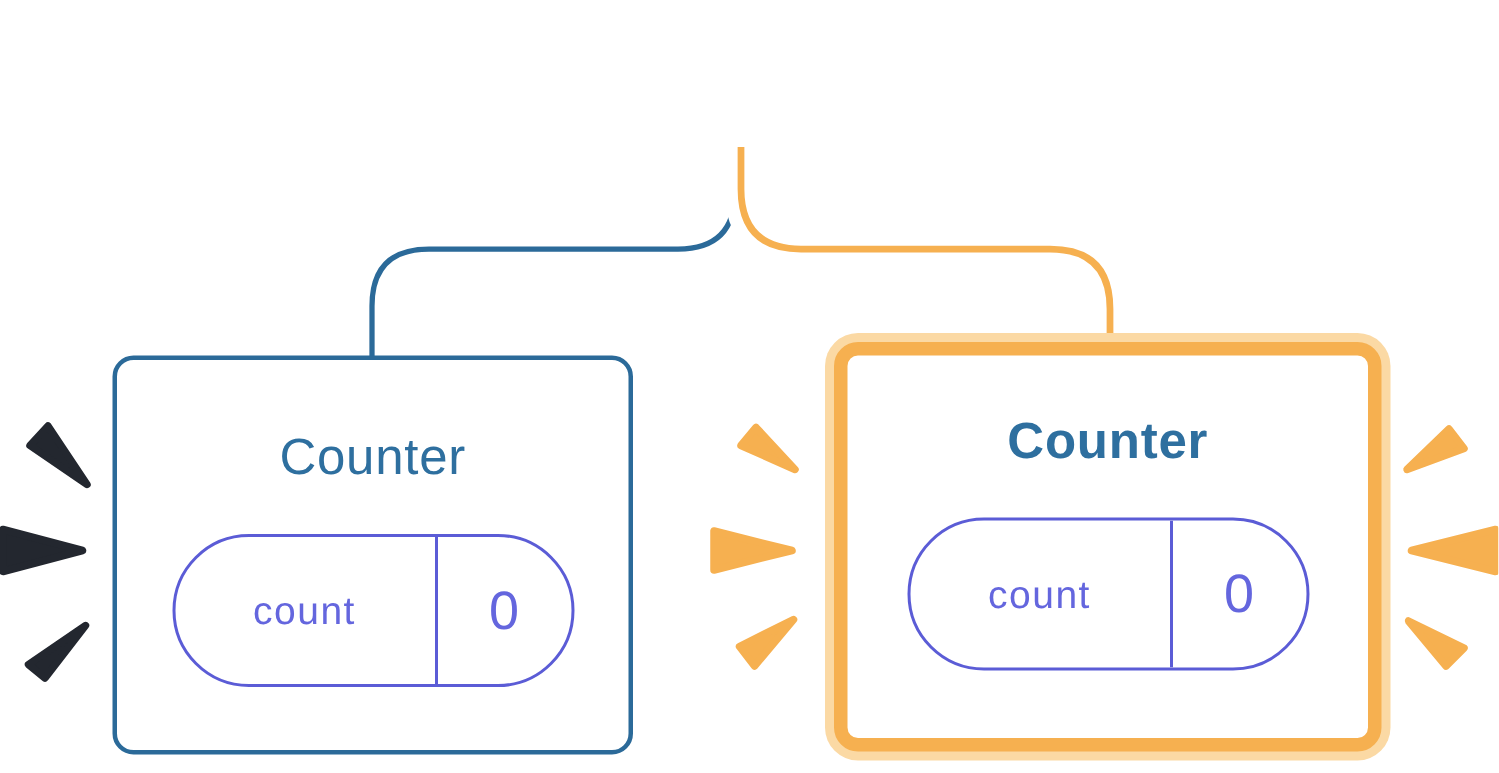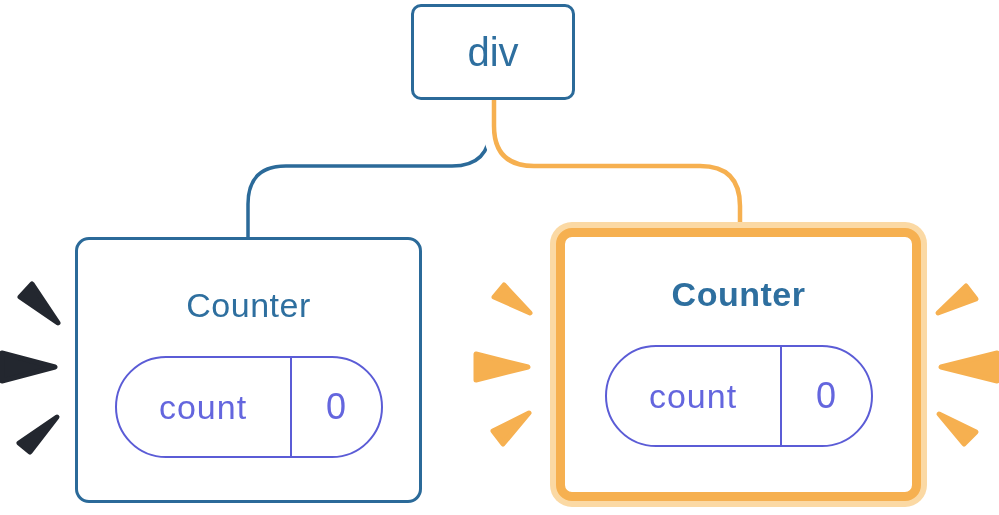--- a/index.html
+++ b/index.html
@@ -69,21 +69,21 @@
     border: 2px solid var(--purple);
     border-radius: 51px;
     display: flex;
     overflow: hidden;
     background: var(--white);
   }
   .state-key {
     flex: 0 0 173px;
     border-right: 2px solid var(--purple);
     display: flex; align-items: center; justify-content: center;
-    font-size: 34px;
+    font-size: 26px;
     color: var(--purple_text);
     letter-spacing: 1px;
   }
   .state-value {
     flex: 1;
     display: flex; align-items: center; justify-content: center;
     font-size: 36px;
     color: var(--purple_text);
   }
 </style>
@@ -112,23 +112,20 @@
       <polygon points="529,413 493,431 503,444"></polygon>
     </g>
 
     <g stroke-width="5" stroke-linejoin="round" style="fill: var(--orange); stroke: var(--orange)">
       <polygon points="938,313 966,286 976,299"></polygon>
       <polygon points="941,367 997,353 997,381"></polygon>
       <polygon points="939,414 964,444 976,432"></polygon>
     </g>
   </svg>
 
-  <div class="node" id="root-node">
-    <span>div</span>
-  </div>
 
   <div class="node counter-card" id="left-card">
     <div class="card-title">Counter</div>
     <div class="state-pill">
       <div class="state-key">count</div>
       <div class="state-value">0</div>
     </div>
   </div>
 
   <div class="node counter-card" id="right-card">

